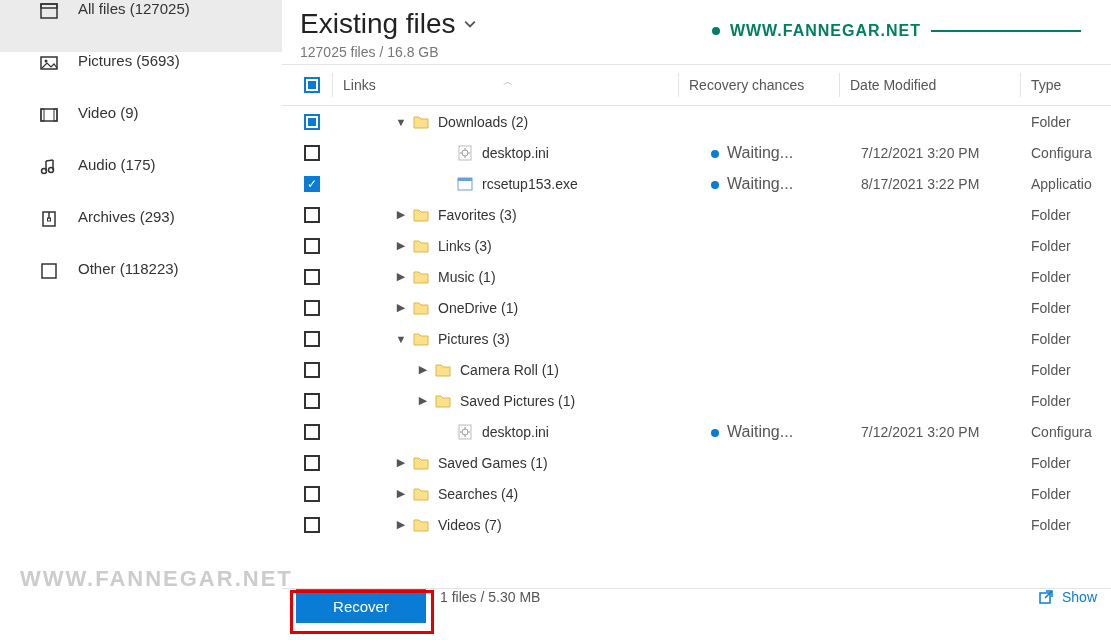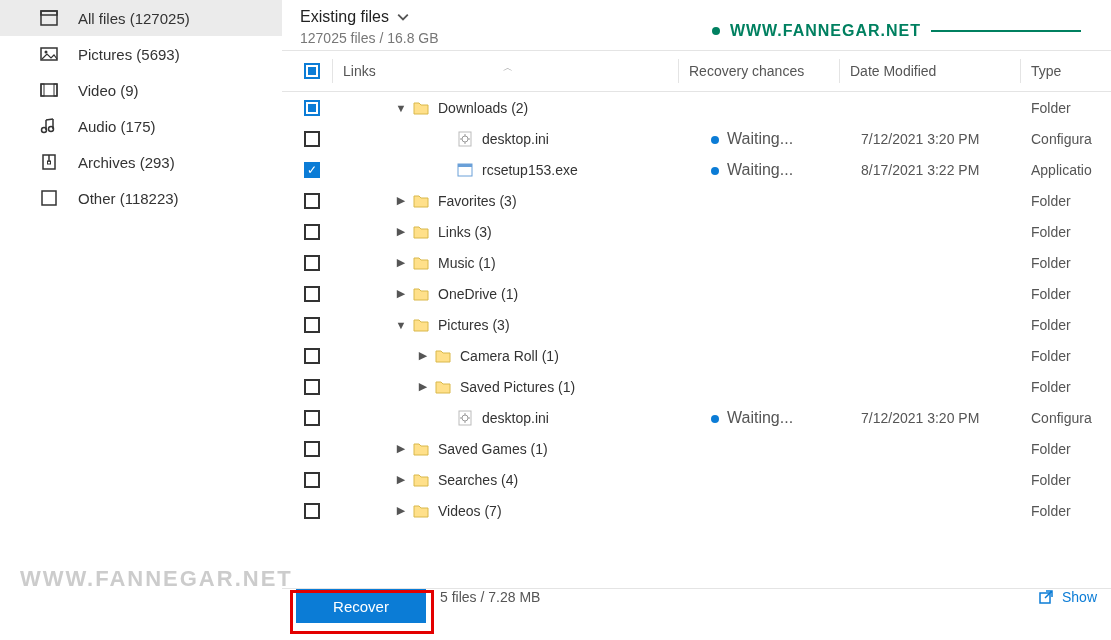--- a/index.html
+++ b/index.html
@@ -16,34 +16,34 @@
 .container { display: flex; height: 100%; }
 
 
 .sidebar {
   width: 282px;
   background: #fff;
   padding-top: 0;
 }
 .sidebar-item {
   display: flex;
-  align-items: center;
-  height: 36px;
+  align-items: flex-start;
+  height: 52px;
   padding-left: 38px;
   cursor: pointer;
 }
 .sidebar-item.active { background: #ebebeb; }
 .sidebar-item .icon { width: 22px; height: 22px; margin-right: 18px; display:flex; align-items:center; justify-content:center; }
 .sidebar-item .label { font-size: 15px; color: #333; }
 
 
 .main { flex: 1; display: flex; flex-direction: column; position: relative; }
 .header { padding: 8px 18px 4px 18px; }
 .title-row { display: flex; align-items: center; gap: 8px; }
-.title { font-size: 16px; font-weight: 500; color: #222; }
+.title { font-size: 28px; font-weight: 500; color: #222; }
 .chevron-title { font-size: 14px; color: #555; }
 .subtitle { font-size: 14px; color: #777; margin-top: 4px; }
 
 .table-header {
   display: flex;
   align-items: center;
   height: 42px;
   border-top: 1px solid #e4e4e4;
   border-bottom: 1px solid #e4e4e4;
   padding-left: 10px;
@@ -483,21 +483,21 @@
             <span class="name-text">Videos (7)</span>
           </div>
           <div class="col-recovery"></div>
           <div class="col-date"><span class="date-text"></span></div>
           <div class="col-type"><span class="type-text">Folder</span></div>
         </div>
       </div>
 
     <div class="footer">
       <button class="recover-btn">Recover</button>
-      <span class="footer-info">5 files / 7.28 MB</span>
+      <span class="footer-info">1 files / 5.30 MB</span>
       <span class="footer-right">
         <svg width="16" height="16" viewBox="0 0 16 16">
           <rect x="2" y="4" width="10" height="10" stroke="#0b7cd6" stroke-width="1.5" fill="none"></rect>
           <path d="M8 2 L14 2 L14 8 M14 2 L7 9" stroke="#0b7cd6" stroke-width="1.5" fill="none"></path>
         </svg>
         <span>Show</span>
       </span>
     </div>
   </div>
 </div>

